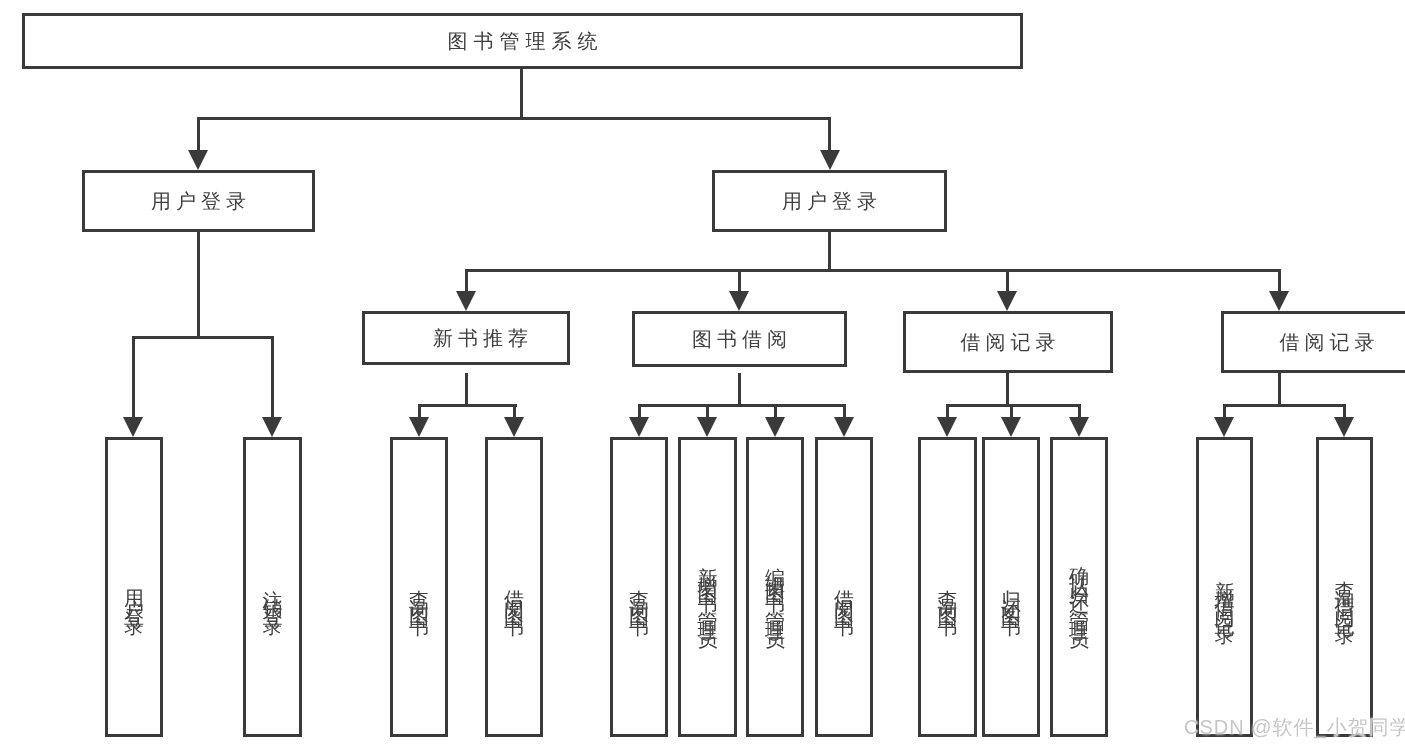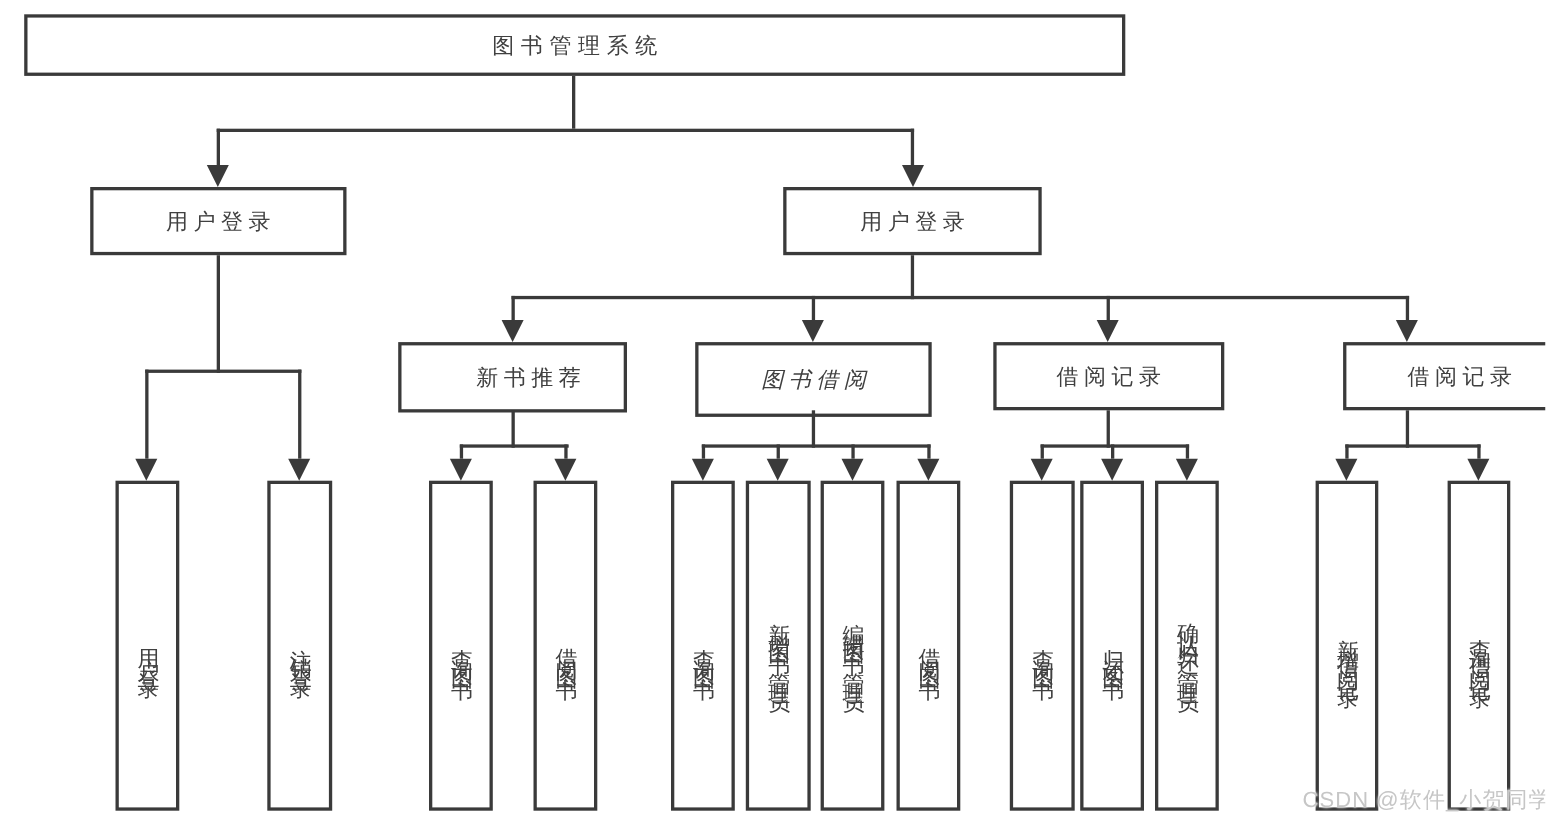--- a/index.html
+++ b/index.html
@@ -40,24 +40,24 @@
     <span class="lbl">图书管理系统</span>
   </div>
 
   <div class="box hbox" style="left:82px;top:170px;width:233px;height:62px;">
     <span class="lbl">用户登录</span>
   </div>
   <div class="box hbox" style="left:712px;top:170px;width:235px;height:62px;">
     <span class="lbl">用户登录</span>
   </div>
 
-  <div class="box hbox" style="left:362px;top:311px;width:208px;height:64px;padding-left:29px;">
+  <div class="box hbox" style="left:362px;top:311px;width:208px;height:54px;padding-left:29px;">
     <span class="lbl">新书推荐</span>
   </div>
-  <div class="box hbox" style="left:632px;top:311px;width:215px;height:68px;font-style:italic;">
+  <div class="box hbox" style="left:632px;top:311px;width:215px;height:56px;">
     <span class="lbl">图书借阅</span>
   </div>
   <div class="box hbox" style="left:903px;top:311px;width:210px;height:62px;">
     <span class="lbl">借阅记录</span>
   </div>
   <div class="box hbox" style="left:1173px;top:311px;width:212px;height:62px;margin-left:48px;">
     <span class="lbl">借阅记录</span>
   </div>
 
   <div class="box vbox" style="left:105px;top:437px;width:58px;height:300px;">

